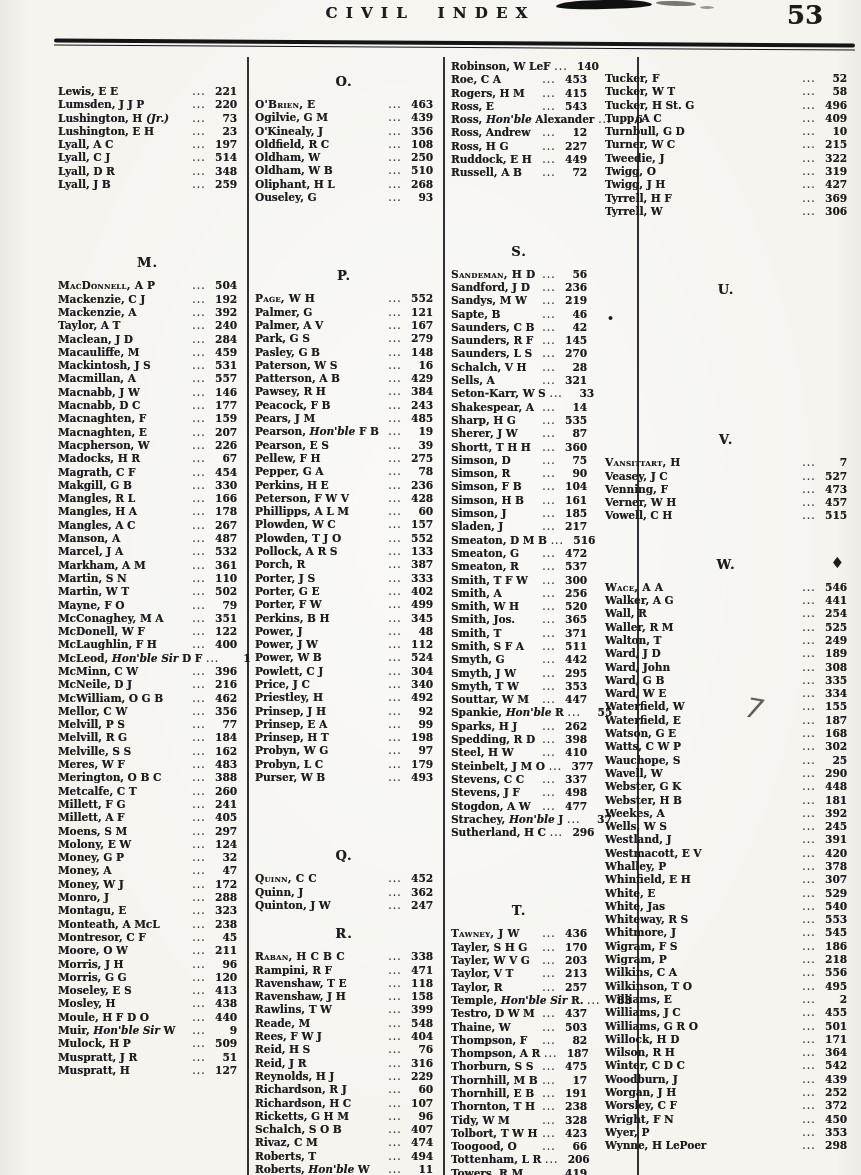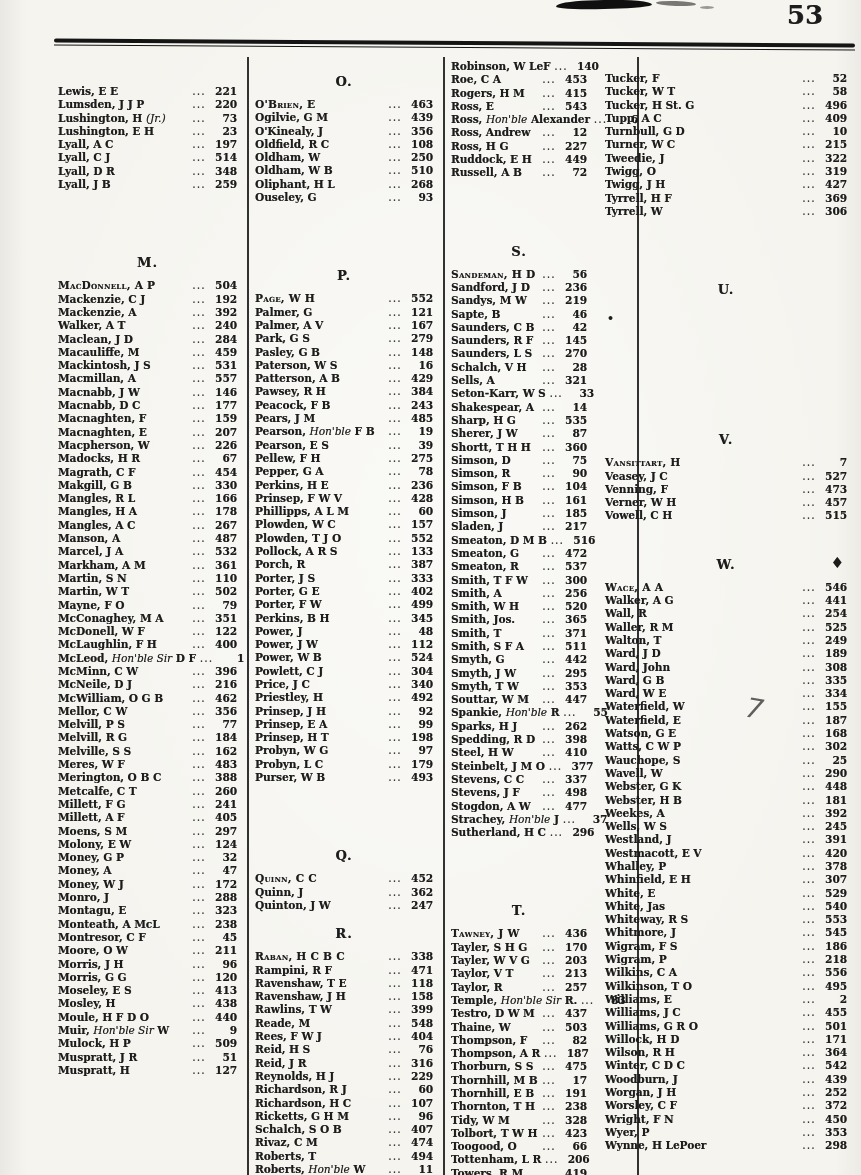--- a/index.html
+++ b/index.html
@@ -36,21 +36,21 @@
   
   .vr{position:absolute;top:57px;bottom:0;width:1.6px;background:rgba(15,15,15,.85);}
   #vr1{left:247px;} #vr2{left:443px;} #vr3{left:637px;}
   
   #columns{position:absolute;left:50px;top:56px;right:4px;bottom:0;display:flex;}
   .col{box-sizing:border-box;padding:4px 10px 0 8px;}
   #col1{width:197px;margin-top:25px;} #col2{width:196px;} #col3{width:154px;} #col4{flex:1;margin-top:12px;}
   
   .row{display:flex;align-items:baseline;line-height:12.3px;font-size:10.5px;}
   .nm{font-weight:bold;white-space:nowrap;text-shadow:.25px .25px .35px rgba(0,0,0,.5);}
-  .nm i{font-weight:normal;text-align:right;}
+  .nm i{font-weight:bold;text-align:right;}
   .lead .nm{font-variant:small-caps;letter-spacing:.3px;}
   .dots{margin-left:auto;padding:0 5px 0 4px;font-weight:bold;font-size:8.5px;letter-spacing:1.5px;opacity:.9;white-space:nowrap;}
   .pg{min-width:26px;text-align:right;font-weight:bold;white-space:nowrap;text-shadow:.25px .25px .35px rgba(0,0,0,.5);}
   
   .sec-heading{
     position:relative;text-align:center;font-weight:bold;font-size:13px;
     letter-spacing:1px;margin:14px 0 8px;line-height:16px;
     text-shadow:.3px .3px .4px rgba(0,0,0,.55);
   }
   .sec-heading.g2{margin-top:34px;}
@@ -63,20 +63,21 @@
     position:absolute;left:746px;top:693px;font-size:27px;color:#3a3a3a;
     font-style:italic;transform:rotate(10deg);opacity:.8;
     font-family:"DejaVu Sans","Liberation Sans",sans-serif;
   }
 </style>
 </head>
 <body>
 
 <div id="page">
 
+  <div id="hdr-title">CIVIL INDEX</div>
   <div id="hdr-page">53</div>
 
   <div id="smudge1" class="smudge"></div>
   <div id="smudge2" class="smudge"></div>
   <div id="smudge3" class="smudge"></div>
 
   <div id="rules">
     <div id="rule-thick"></div>
     <div id="rule-thin"></div>
   </div>
@@ -137,21 +138,21 @@
           <span class="nm">Mackenzie, C J</span>
           <span class="dots">...</span>
           <span class="pg">192</span>
         </div>
         <div class="row">
           <span class="nm">Mackenzie, A</span>
           <span class="dots">...</span>
           <span class="pg">392</span>
         </div>
         <div class="row">
-          <span class="nm">Walker, A T</span>
+          <span class="nm">Taylor, A T</span>
           <span class="dots">...</span>
           <span class="pg">240</span>
         </div>
         <div class="row">
           <span class="nm">Maclean, J D</span>
           <span class="dots">...</span>
           <span class="pg">284</span>
         </div>
         <div class="row">
           <span class="nm">Macauliffe, M</span>
@@ -542,21 +543,21 @@
           <span class="nm">Pepper, G A</span>
           <span class="dots">...</span>
           <span class="pg">78</span>
         </div>
         <div class="row">
           <span class="nm">Perkins, H E</span>
           <span class="dots">...</span>
           <span class="pg">236</span>
         </div>
         <div class="row">
-          <span class="nm">Prinsep, F W V</span>
+          <span class="nm">Peterson, F W V</span>
           <span class="dots">...</span>
           <span class="pg">428</span>
         </div>
         <div class="row">
           <span class="nm">Phillipps, A L M</span>
           <span class="dots">...</span>
           <span class="pg">60</span>
         </div>
         <div class="row">
           <span class="nm">Plowden, W C</span>

